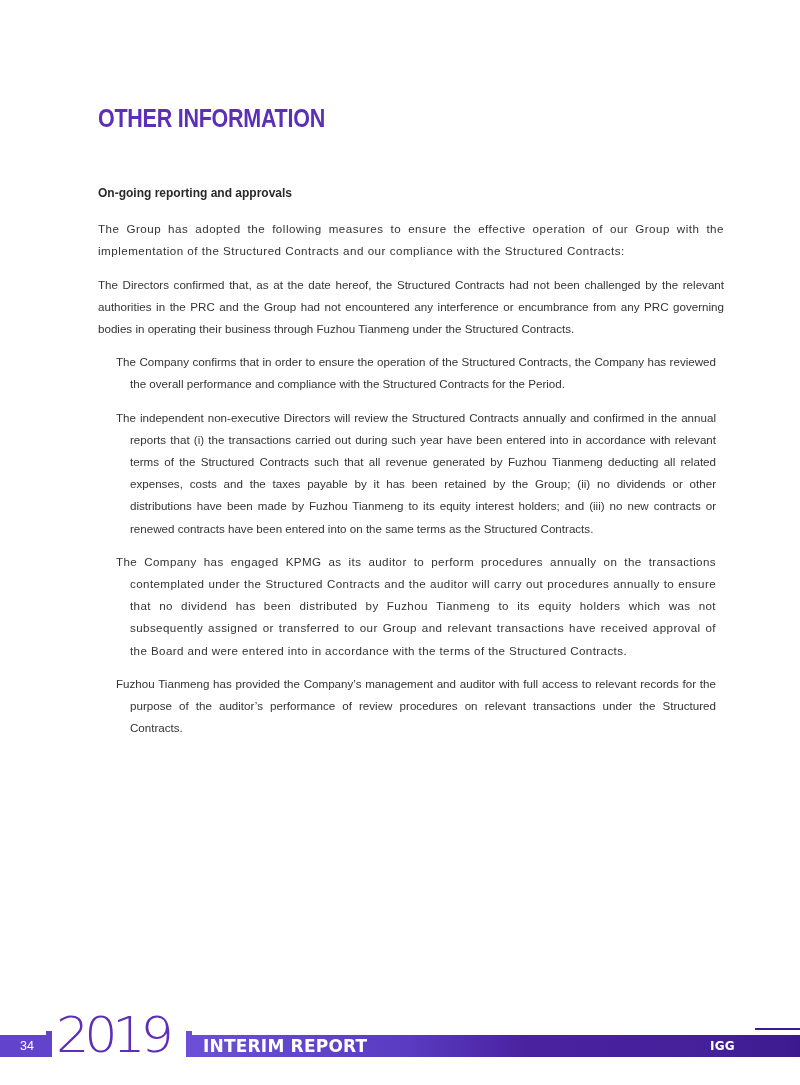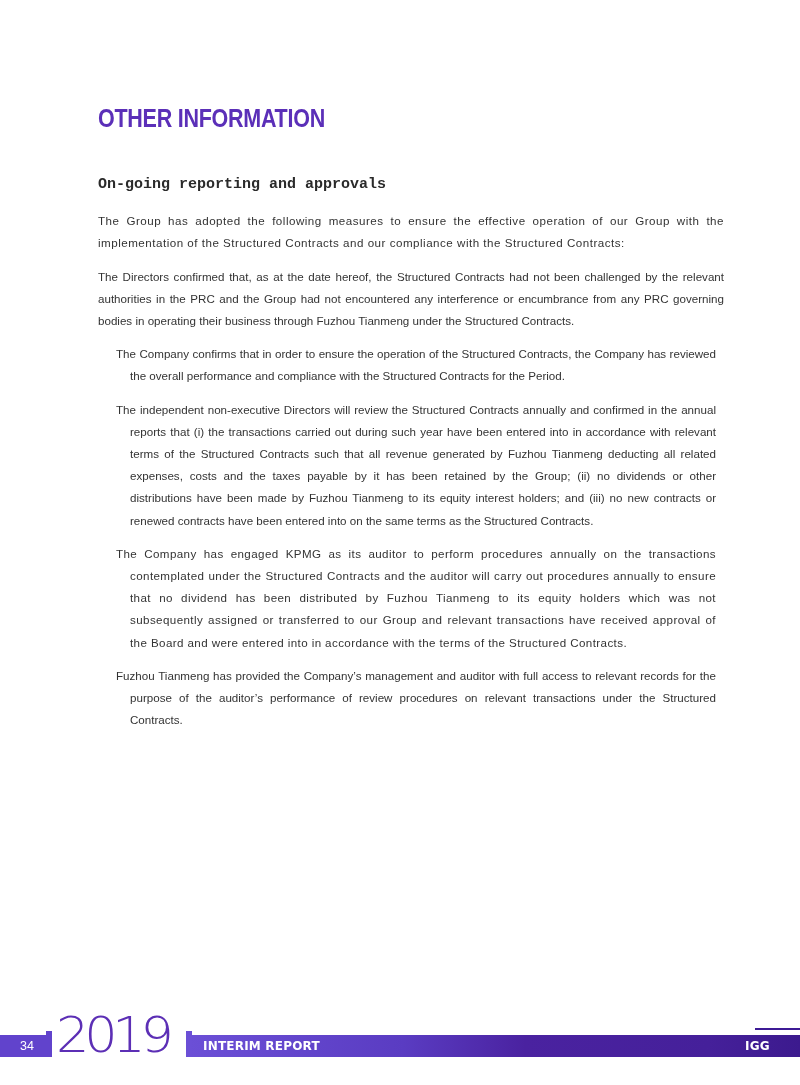--- a/index.html
+++ b/index.html
@@ -33,24 +33,23 @@
       position: absolute;
       left: 98px;
       top: 174px;
       width: 626px;
       font-size: 11.6px;
       line-height: 22.2px;
       color: #333333;
     }
     .section-heading {
       font-weight: bold;
-      font-size: 15px;
-      margin: 0 0 14px 0;
+      font-size: 12px;
+      margin: 8px 0 14px 0;
       color: #2a2a2a;
-      font-family: Liberation Mono, monospace;
     }
     .para {
       margin: 0 0 11px 0;
       text-align: justify;
     }
     .para.spaced {
       letter-spacing: 0.5px;
     }
     .measures {
       margin: 0;
@@ -129,36 +128,35 @@
       width: 6px;
       height: 26px;
       background: #6b4fd6;
     }
     .report-label {
       position: absolute;
       left: 203px;
       top: 38px;
       font-family: "DejaVu Sans", sans-serif;
       font-weight: bold;
-      font-size: 12px;
+      font-size: 17px;
       line-height: 16px;
       color: #ffffff;
       letter-spacing: 0.2px;
     }
     .company-label {
       position: absolute;
       left: 710px;
       top: 38px;
       font-family: "DejaVu Sans", sans-serif;
       font-weight: bold;
       font-size: 12px;
       line-height: 16px;
       color: #ffffff;
       letter-spacing: 0.2px;
-      margin-left: 35px;
     }
     .corner-accent-line {
       position: absolute;
       left: 755px;
       top: 28px;
       width: 45px;
       height: 2px;
       background: #3d1a95;
     }
   </style>

